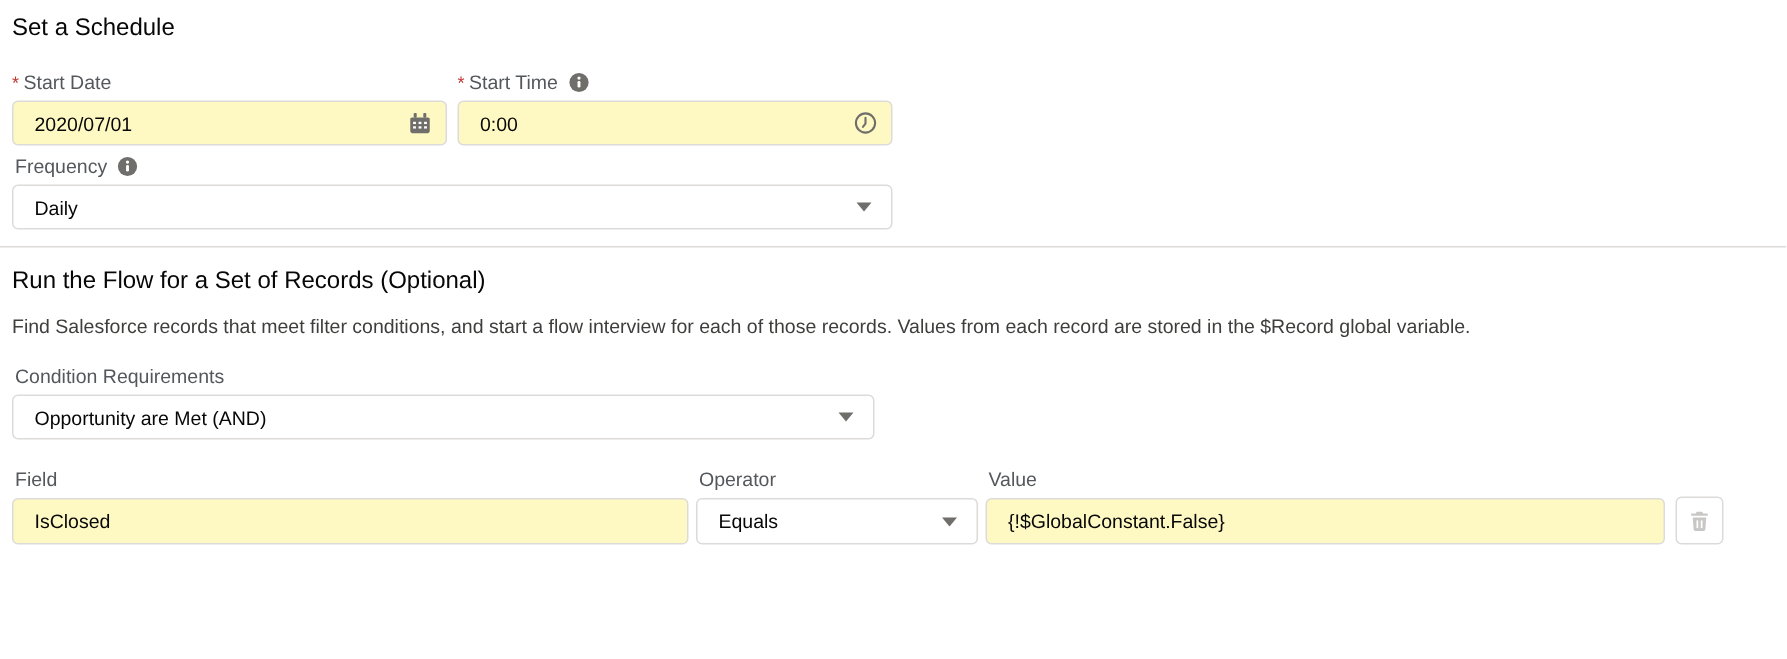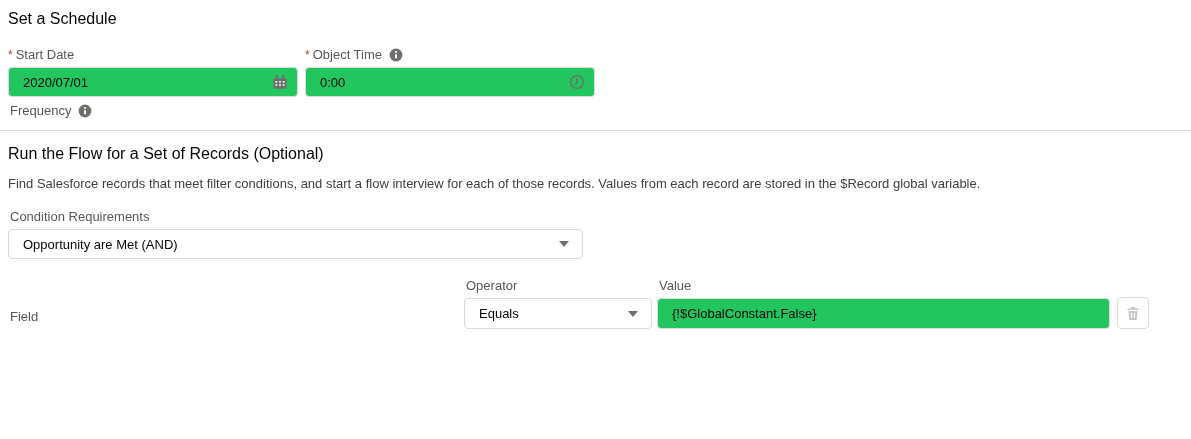--- a/index.html
+++ b/index.html
@@ -41,21 +41,21 @@
   .input-wrap { position: relative; }
   .text-input {
     width: 100%;
     height: 30px;
     border: 1px solid #dddbda;
     border-radius: 4px;
     padding: 0 34px 0 14px;
     font-size: 13px;
     font-family: "Liberation Sans", sans-serif;
     color: #080707;
-    background: #22c55e;
+    background: #fef9c3;
     outline: none;
   }
   .text-input.no-icon { padding-right: 14px; }
   .input-icon {
     position: absolute;
     right: 10px; top: 50%;
     transform: translateY(-50%);
     display: flex; align-items: center;
     cursor: pointer;
   }
@@ -159,21 +159,21 @@
               <rect x="10.7" y="10.2" width="1.9" height="1.5"></rect>
             </g>
           </svg>
         </span>
       </div>
     </div>
 
     <div class="col-290">
       <div class="field-label required">
         <span class="req">*</span>
-        <span>Object Time</span>
+        <span>Start Time</span>
         <span class="info-icon">
           <svg width="14" height="14" viewBox="0 0 16 16">
             <circle cx="8" cy="8" r="7.3" fill="#706e6b"></circle>
             <circle cx="8" cy="4.6" r="1.25" fill="#fff"></circle>
             <rect x="6.9" y="6.8" width="2.2" height="5.1" rx="1.1" fill="#fff"></rect>
           </svg>
         </span>
       </div>
       <div class="input-wrap">
         <input class="text-input" type="text" value="0:00" style="">
@@ -191,20 +191,24 @@
     <div class="field-label">
       <span>Frequency</span>
       <span class="info-icon">
         <svg width="14" height="14" viewBox="0 0 16 16">
           <circle cx="8" cy="8" r="7.3" fill="#706e6b"></circle>
           <circle cx="8" cy="4.6" r="1.25" fill="#fff"></circle>
           <rect x="6.9" y="6.8" width="2.2" height="5.1" rx="1.1" fill="#fff"></rect>
         </svg>
       </span>
     </div>
+    <div class="combobox">
+      <span>Daily</span>
+      <span class="caret"></span>
+    </div>
   </div>
 </div>
 
 <div class="divider"></div>
 
 <div class="pad">
   <h2 class="section-title" id="records-title">Run the Flow for a Set of Records (Optional)</h2>
   <p class="section-desc">Find Salesforce records that meet filter conditions, and start a flow interview for each of those records. Values from each record are stored in the $Record global variable.</p>
 
 
@@ -215,20 +219,23 @@
     <div class="combobox">
       <span>Opportunity are Met (AND)</span>
       <span class="caret"></span>
     </div>
   </div>
 
   <div class="filter-row">
     <div class="fcol-field">
       <div class="field-label">
         <span>Field</span>
+      </div>
+      <div class="input-wrap">
+        <input class="text-input no-icon" type="text" value="IsClosed" style="">
       </div>
     </div>
 
     <div class="fcol-operator">
       <div class="field-label">
         <span>Operator</span>
       </div>
       <div class="combobox">
         <span>Equals</span>
         <span class="caret"></span>

